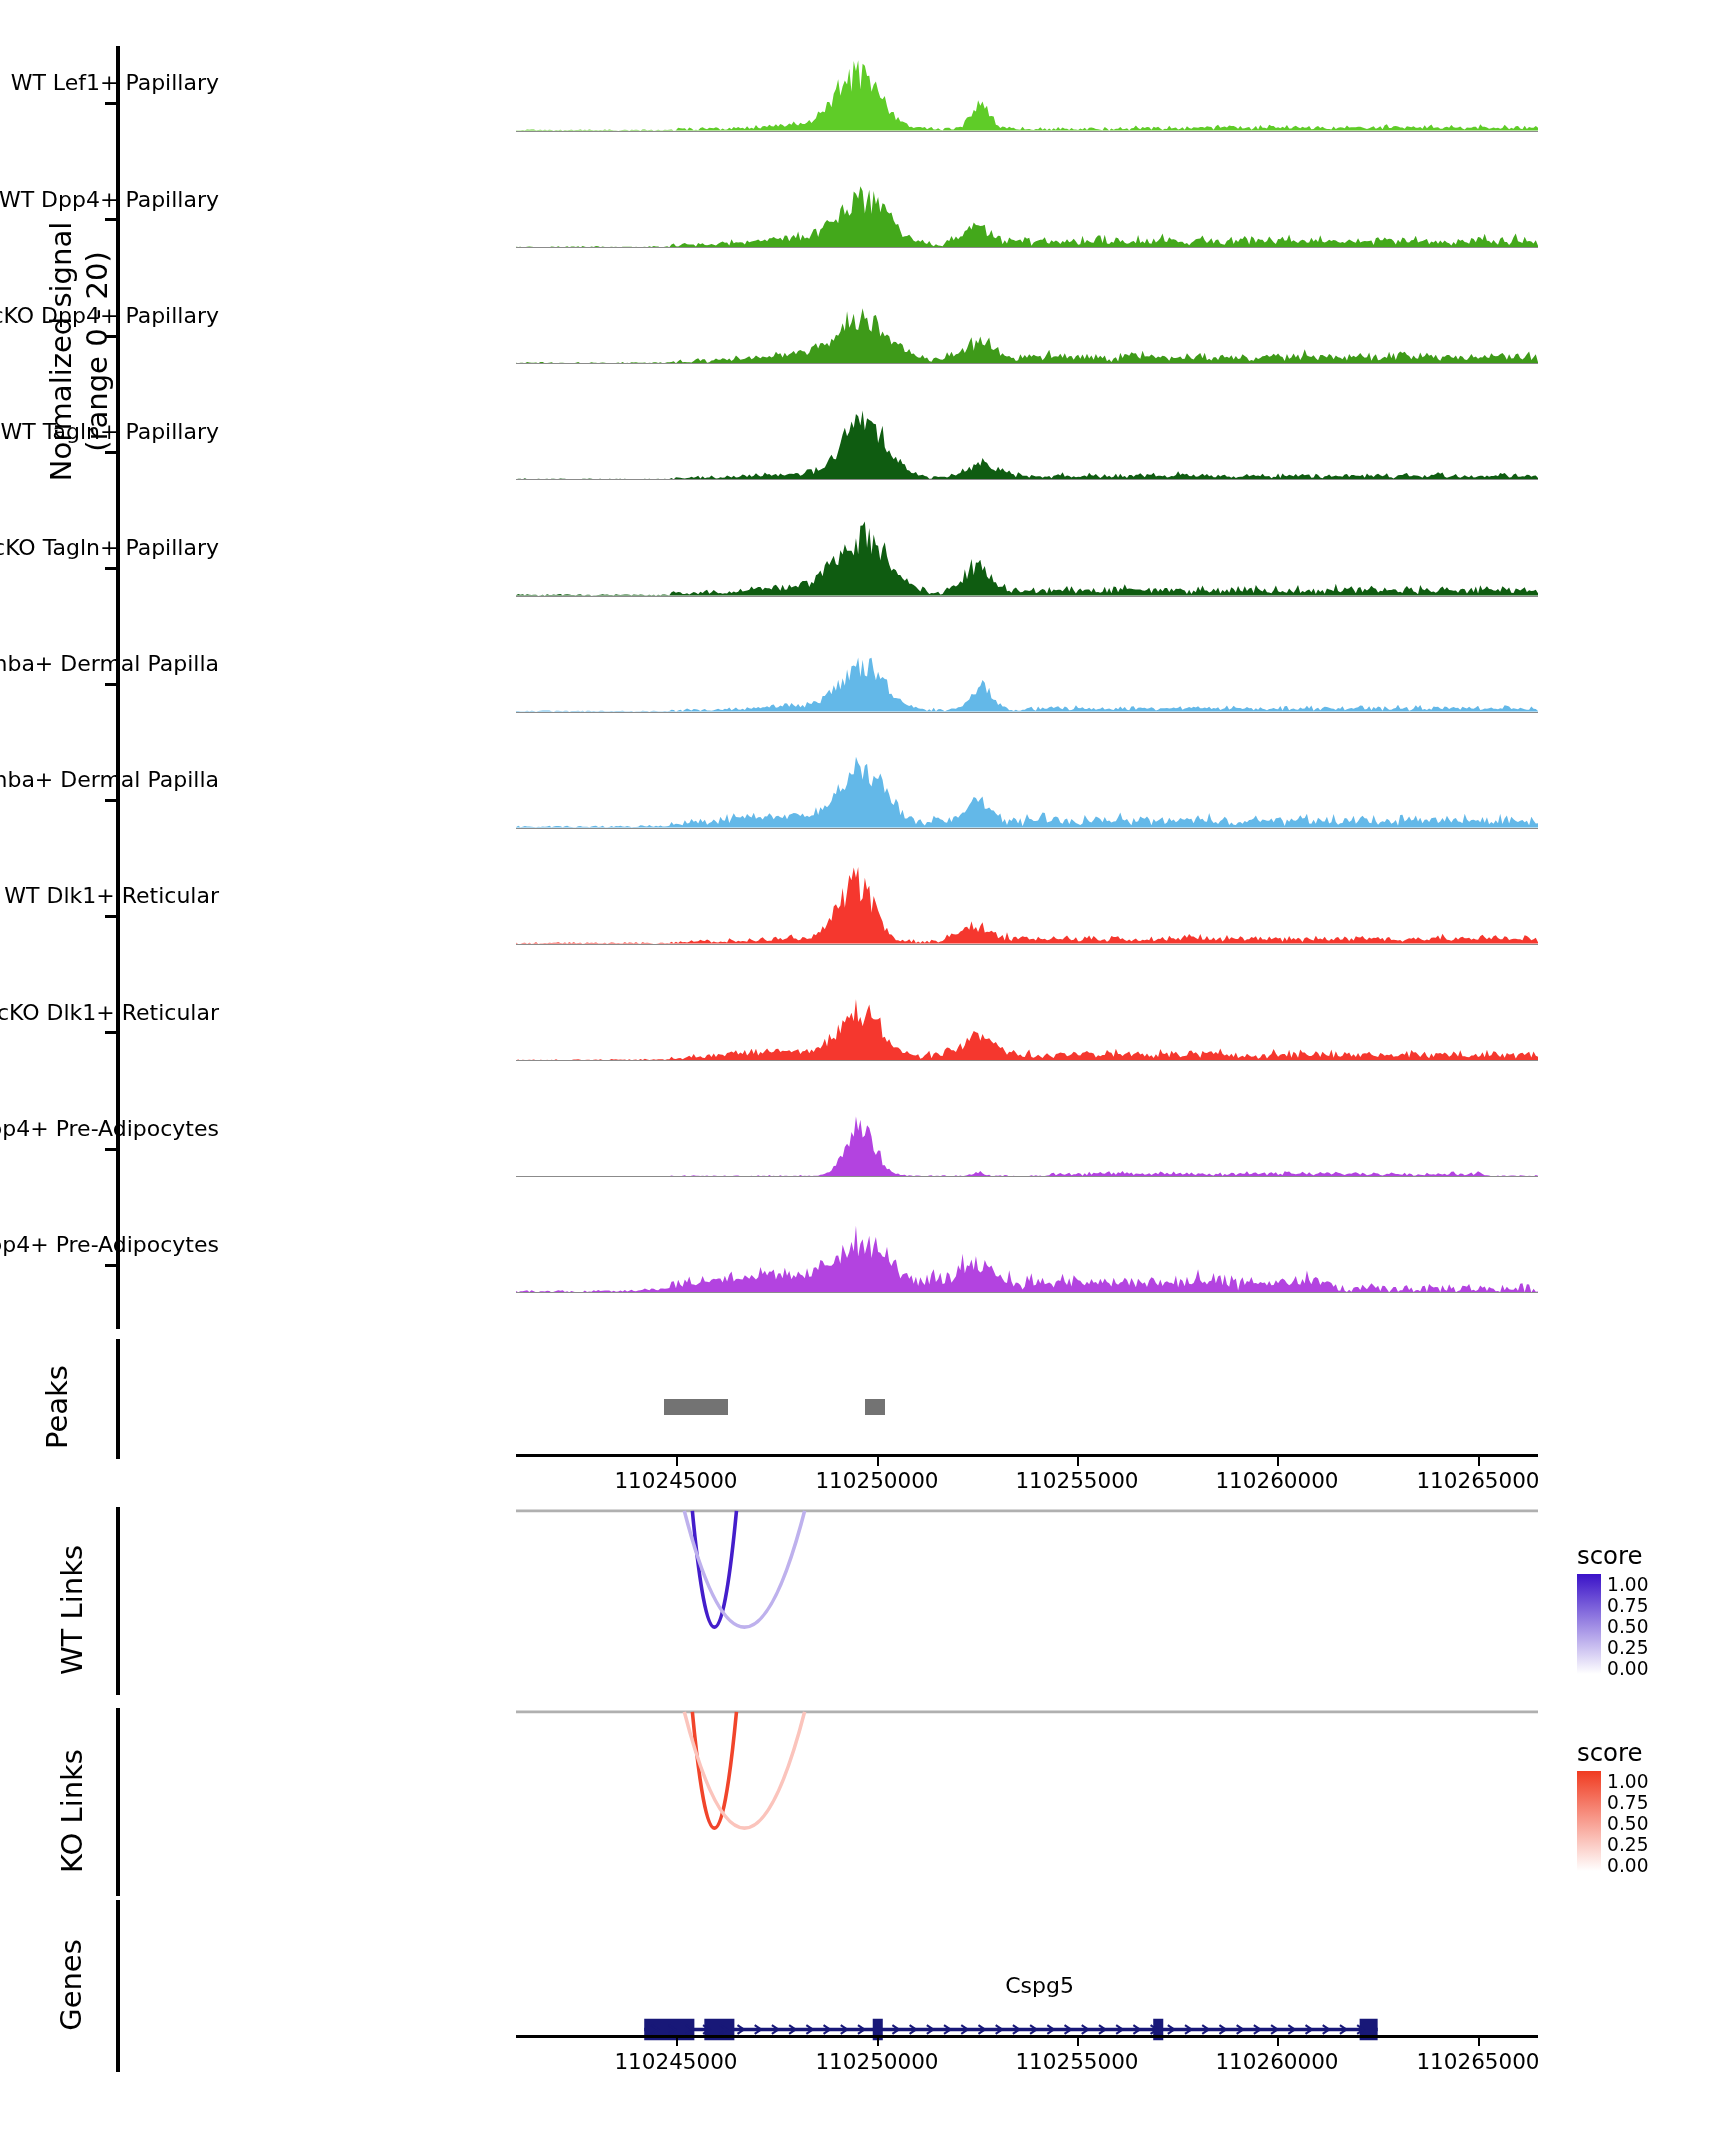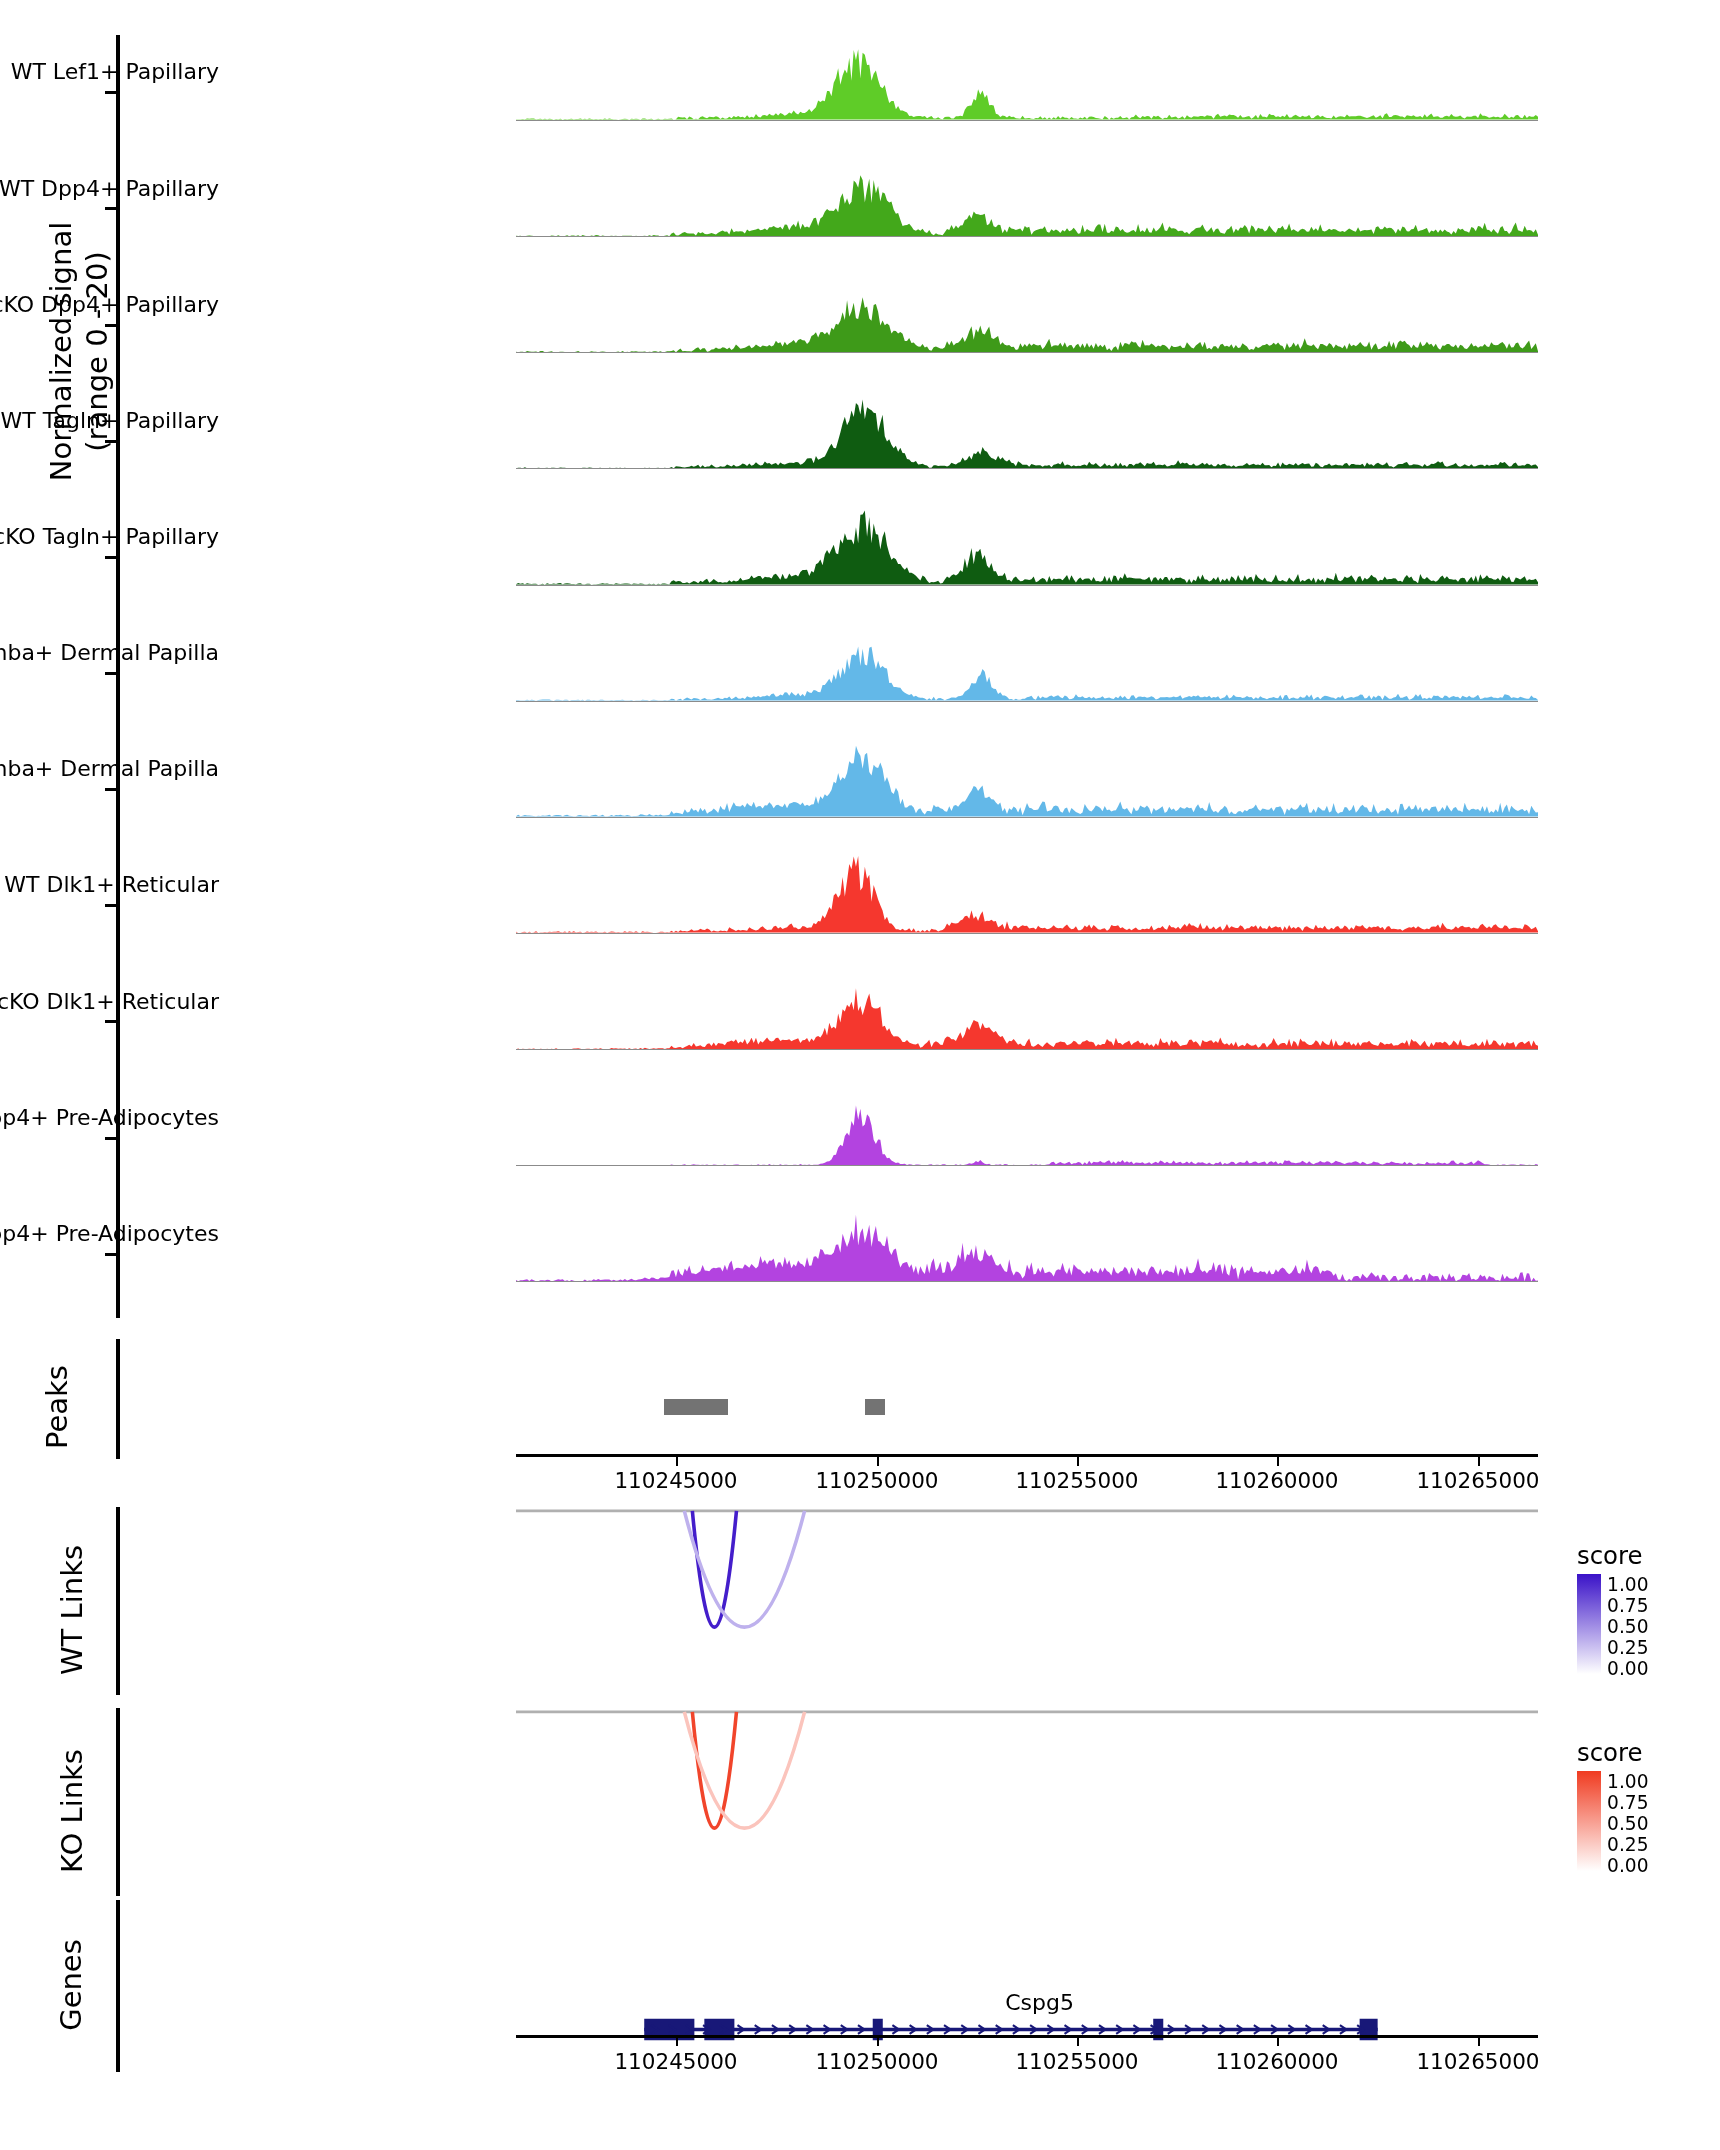--- a/index.html
+++ b/index.html
@@ -12,21 +12,21 @@
 
   
   #ylabel{
     position:absolute;left:43px;top:502px;width:301px;
     transform:rotate(-90deg);transform-origin:left top;
     text-align:center;font-size:29px;line-height:1.25;
     white-space:pre-line;
   }
 
   
-  #tracks{position:absolute;left:0;top:1px;width:1488px;height:1319px;}
+  #tracks{position:absolute;left:0;top:12px;width:1488px;height:1319px;}
   .axis-spine{
     position:absolute;left:116px;top:34px;width:3.6px;height:1283px;background:#000;
   }
   .tickmark{position:absolute;left:105px;width:14.3px;height:2.9px;background:#000;}
   .track{position:absolute;left:0;width:1721px;height:116px;}
   .track-label{
     position:absolute;right:1502px;width:459px;text-align:right;
     font-size:22px;white-space:nowrap;
   }
   .track-plot{
@@ -69,21 +69,21 @@
   .legend .ticks{margin-left:5.7px;display:flex;flex-direction:column;justify-content:space-between;height:100px;font-size:18.6px;}
 
   
   #genes{position:absolute;left:0;top:1893px;width:1721px;height:208px;}
   #genes .gspine{position:absolute;left:116px;top:7.2px;width:3.6px;height:172px;background:#000;}
   #genes .glabel{
     position:absolute;left:-37px;top:75px;width:215px;text-align:center;
     transform:rotate(-90deg);font-size:29px;
   }
   #genes .gene-name{
-    position:absolute;top:97px;left:932px;width:215px;text-align:center;font-size:22px;
+    position:absolute;top:80px;left:932px;width:215px;text-align:center;font-size:22px;
   }
   .geneplot{position:absolute;left:516px;top:115px;width:1022px;height:43px;}
   .geneplot svg{display:block;width:100%;height:100%;}
 
   #xlabel{
     position:absolute;left:516px;top:2101px;width:1022px;text-align:center;font-size:30px;
   }
 </style>
 </head>
 <body>

